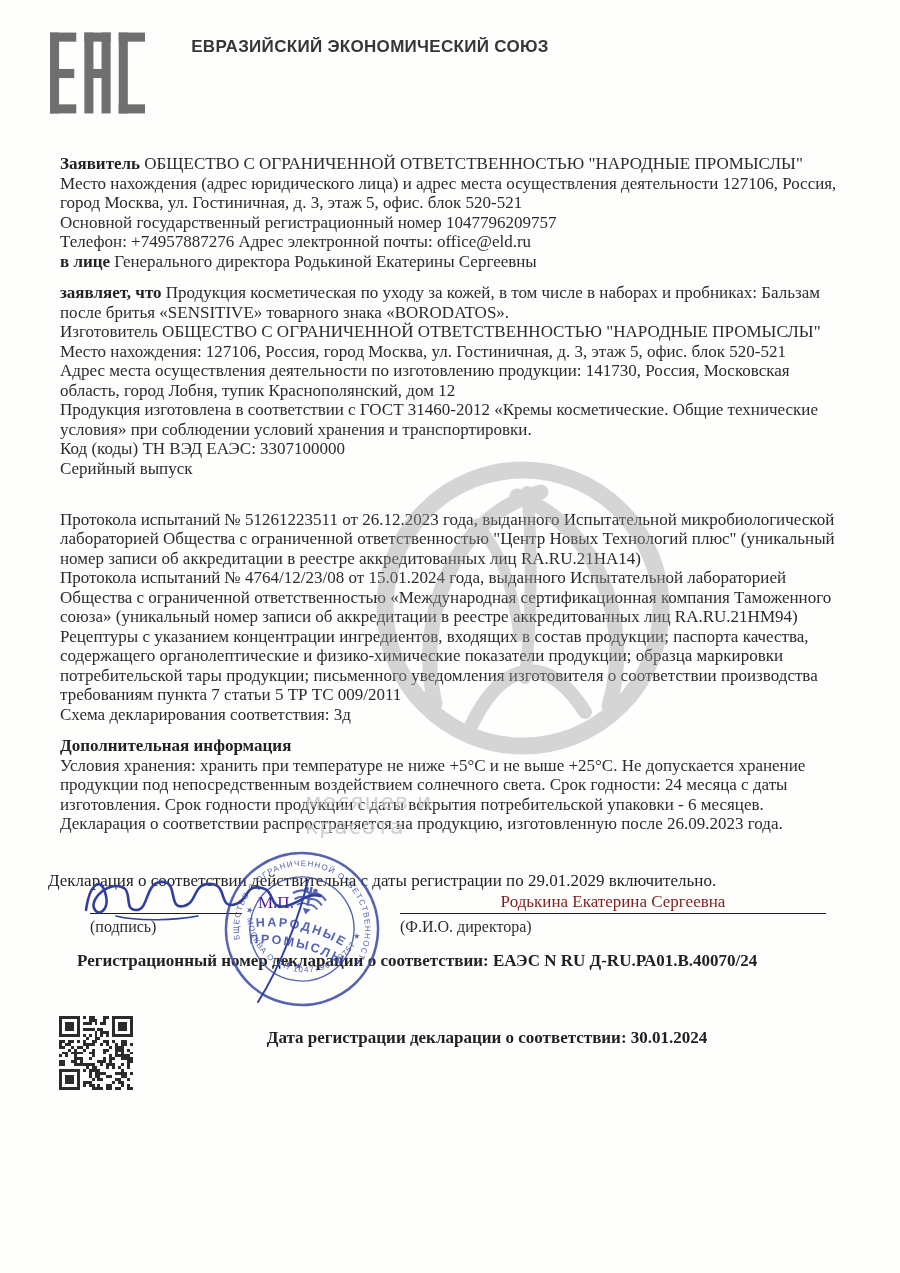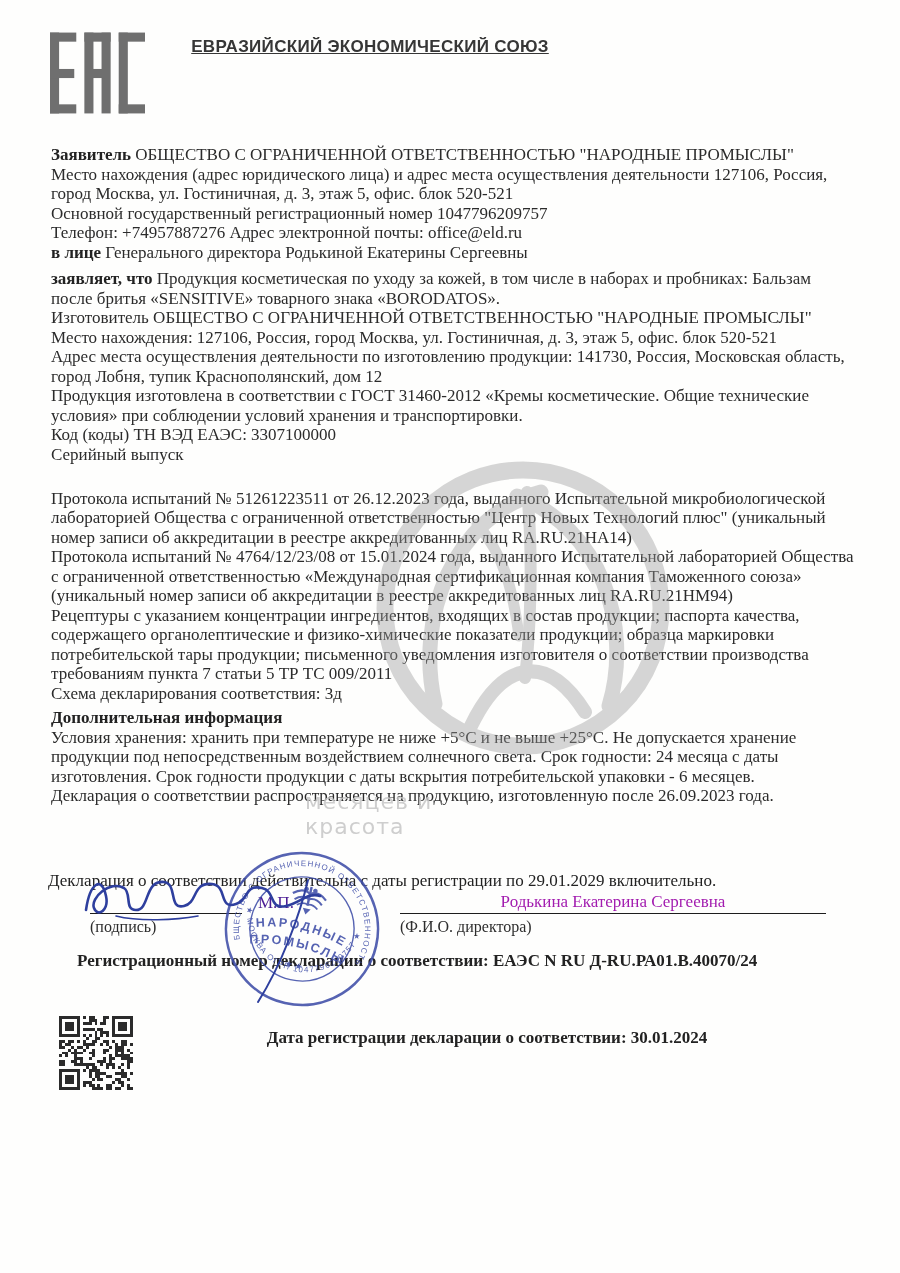--- a/index.html
+++ b/index.html
@@ -9,47 +9,46 @@
     font-family:"Liberation Serif", serif;
     color:#2a2a2a;
   }
   
   .eac-logo{position:absolute;left:50px;top:32px;width:95px;height:82px;}
   .doc-title{
     position:absolute;left:150px;top:36px;width:440px;
     text-align:center;font-family:"Liberation Sans", sans-serif;
     font-weight:bold;font-size:17px;line-height:21px;color:#363636;
     letter-spacing:.3px;
-    text-decoration:underline;
   }
   
   .doc-body{
     position:absolute;left:48px;top:142px;width:810px;
     font-size:17px;line-height:19.5px;color:#2b2b2b;
   }
-  .doc-body p{margin:3px;white-space:pre-wrap;}
+  .doc-body p{margin:12px;white-space:pre-wrap;}
   .doc-body p.gap{margin-top:5px;}
   .doc-body p.gap-lg{margin-top:7px;}
   .b{font-weight:bold;color:#222;}
   
   .validity-line{
     position:absolute;left:48px;top:871px;width:820px;
     font-size:17px;font-weight:normal;color:#222;
   }
   .sign-line{position:absolute;height:0;border-bottom:1.6px solid #1d1d1d;}
   .sign-line.left{left:90px;top:913px;width:152px;}
   .sign-line.right{left:400px;top:913px;width:426px;}
   .caption{
     position:absolute;font-size:16px;color:#2d2d2d;text-align:left;
   }
   .caption.sign{left:90px;top:918px;width:152px;}
   .caption.fio{left:400px;top:918px;width:426px;}
   .applicant-name{
     position:absolute;left:400px;top:892px;width:426px;text-align:center;
-    font-size:17px;color:#a21caf;
+    font-size:17px;color:#7f1d1d;
   }
   .mp-mark{position:absolute;left:258px;top:893px;font-size:17px;color:#4c1d95;z-index:3;}
   .reg-line{
     position:absolute;left:48px;width:820px;font-size:17px;font-weight:bold;color:#222;margin-left:29px;
   }
   .reg-line.num{top:951px;}
   .reg-line.date{top:1028px;text-align:center;}
   
   .wm-layer{position:absolute;inset:0;pointer-events:none;z-index:5;}
   .wm-emblem{position:absolute;left:373px;top:458px;width:300px;height:300px;opacity:.40;}

